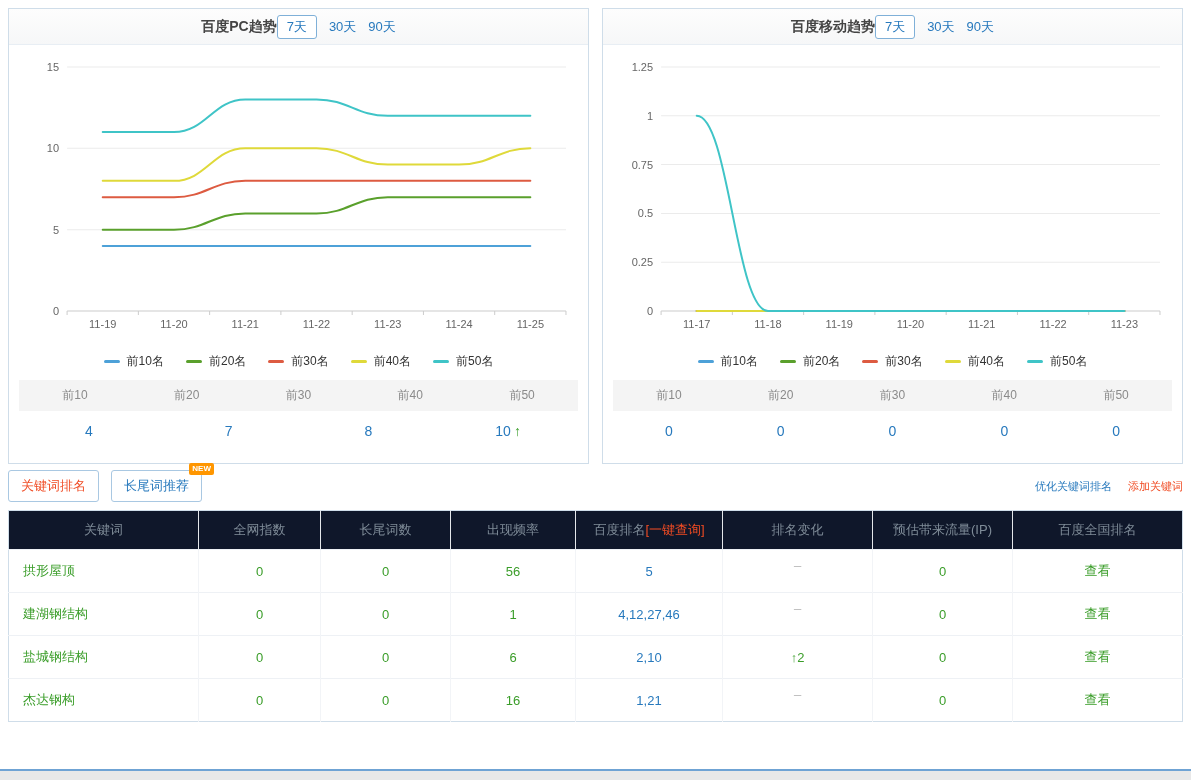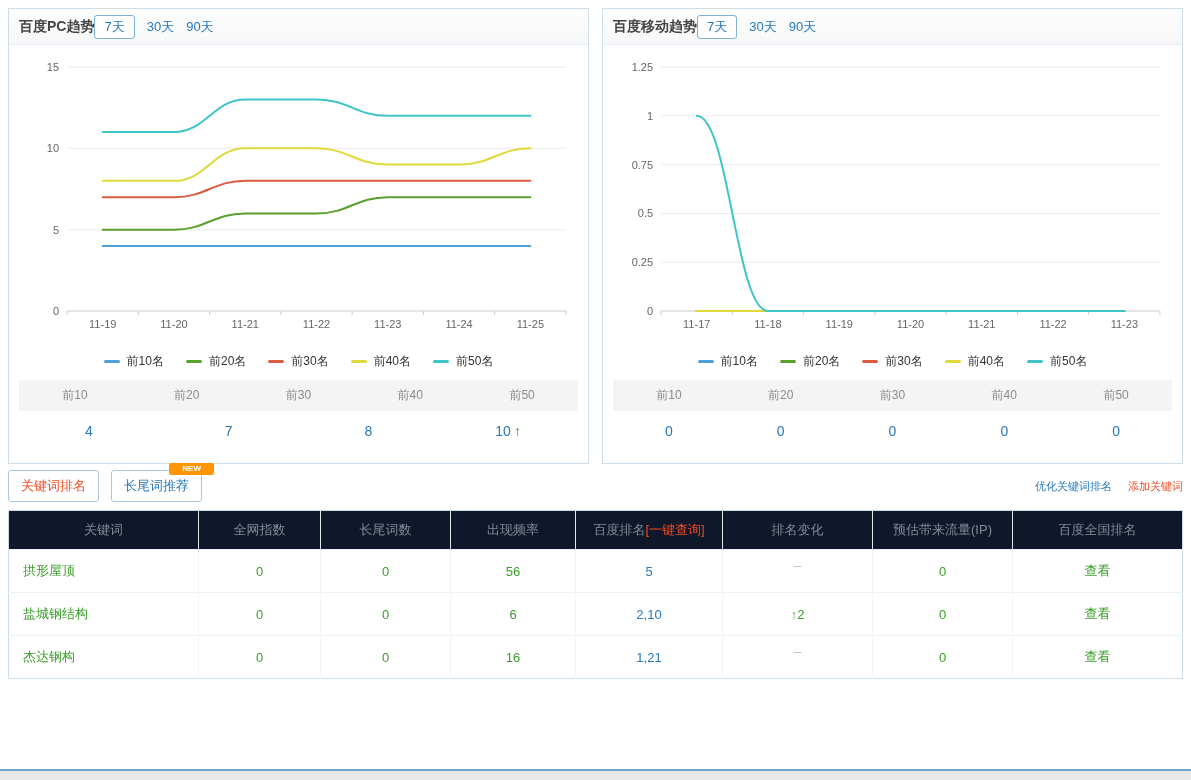--- a/index.html
+++ b/index.html
@@ -8,21 +8,21 @@
   }
   *{box-sizing:border-box;margin:0;padding:0;}
   html,body{width:1191px;height:780px;}
   body{
     background:#fff;
     font-family:"Liberation Sans","DejaVu Sans",sans-serif;
     overflow:hidden; position:relative;
   }
   .top-row{display:flex;gap:13px;padding:8px 8px 0;}
   .panel{flex:1;border:1px solid var(--pborder);background:#fff;}
-  .panel-header{height:36px;display:flex;align-items:center;justify-content:flex-start;
+  .panel-header{height:36px;display:flex;align-items:center;justify-content:center;
     padding:0 10px;border-bottom:1px solid #e8eef4;background:linear-gradient(#fdfdfd,#f6f7f8);}
   .panel-title{font-size:14px;color:#444;}
   .ranges{display:flex;align-items:center;gap:12px;}
   .range{font-size:13px;color:var(--blue);cursor:pointer;text-decoration:none;}
   .range.active{border:1px solid #7fb0d8;border-radius:3px;padding:2px 9px;background:#fff;}
   .chart-wrap{padding:6px 6px 0;}
   .trend-svg{display:block;width:100%;height:300px;}
   svg text.tick{font-size:11px;fill:#666;font-family:"Liberation Sans",sans-serif;}
   .legend{display:flex;justify-content:center;gap:22px;padding:2px 0 8px;}
   .lg-item{display:flex;align-items:center;gap:7px;font-size:12px;color:#333;cursor:pointer;}
@@ -33,21 +33,21 @@
   .sum-vals{display:flex;}
   .sum-vals span{flex:1;text-align:center;font-size:14px;color:var(--blue);padding:12px 0;}
   .sum-vals b.up{color:var(--green);margin-left:3px;font-weight:bold;}
   .bottom{margin:6px 8px 0;}
   .tabbar{display:flex;align-items:center;gap:12px;}
   .tab-btn{position:relative;border:1px solid #a9c8e2;border-radius:3px;background:#fff;
     padding:6px 12px;font-size:13px;cursor:pointer;}
   .tab-btn.kw{color:var(--orange);}
   .tab-btn.lt{color:var(--blue);}
   .badge{position:absolute;top:-8px;right:-13px;background:var(--badge);color:#fff;
-    font-size:8px;line-height:10px;padding:1px 13px;border-radius:2px;font-weight:bold;text-align:right;}
+    font-size:8px;line-height:10px;padding:1px 3px;border-radius:2px;font-weight:bold;text-align:right;}
   .tab-links{margin-left:auto;display:flex;gap:16px;align-items:center;}
   .tab-links a{font-size:11px;cursor:pointer;text-decoration:none;}
   .tab-links a.opt{color:var(--blue);}
   .tab-links a.add{color:var(--orange);}
   table{width:100%;border-collapse:collapse;margin-top:8px;border:1px solid var(--pborder);background:#fff;}
   th{background:#0f172a;color:var(--hdrtext);font-weight:normal;font-size:13px;
     padding:10px 0;border-left:1px solid #e4e7ea;}
   th:first-child{border-left:none;}
   th a.red{color:var(--orange);cursor:pointer;text-decoration:none;}
   td{text-align:center;font-size:13px;padding:12px 0;border-top:1px solid #eef1f5;border-left:1px solid #f2f4f7;}
@@ -273,20 +273,30 @@
           <td><span class="cell-green">拱形屋顶</span></td>
           <td><span class="cell-green">0</span></td>
           <td><span class="cell-green">0</span></td>
           <td><span class="cell-green">56</span></td>
           <td><span class="cell-blue">5</span></td>
           <td><span class="dash">¯</span></td>
           <td><span class="cell-green">0</span></td>
           <td><span class="cell-link-green">查看</span></td>
         </tr>
         <tr>
+          <td><span class="cell-green">建湖钢结构</span></td>
+          <td><span class="cell-green">0</span></td>
+          <td><span class="cell-green">0</span></td>
+          <td><span class="cell-green">1</span></td>
+          <td><span class="cell-blue">4,12,27,46</span></td>
+          <td><span class="dash">¯</span></td>
+          <td><span class="cell-green">0</span></td>
+          <td><span class="cell-link-green">查看</span></td>
+        </tr>
+        <tr>
           <td><span class="cell-green">盐城钢结构</span></td>
           <td><span class="cell-green">0</span></td>
           <td><span class="cell-green">0</span></td>
           <td><span class="cell-green">6</span></td>
           <td><span class="cell-blue">2,10</span></td>
           <td><span class="chg-up">↑2</span></td>
           <td><span class="cell-green">0</span></td>
           <td><span class="cell-link-green">查看</span></td>
         </tr>
         <tr>

